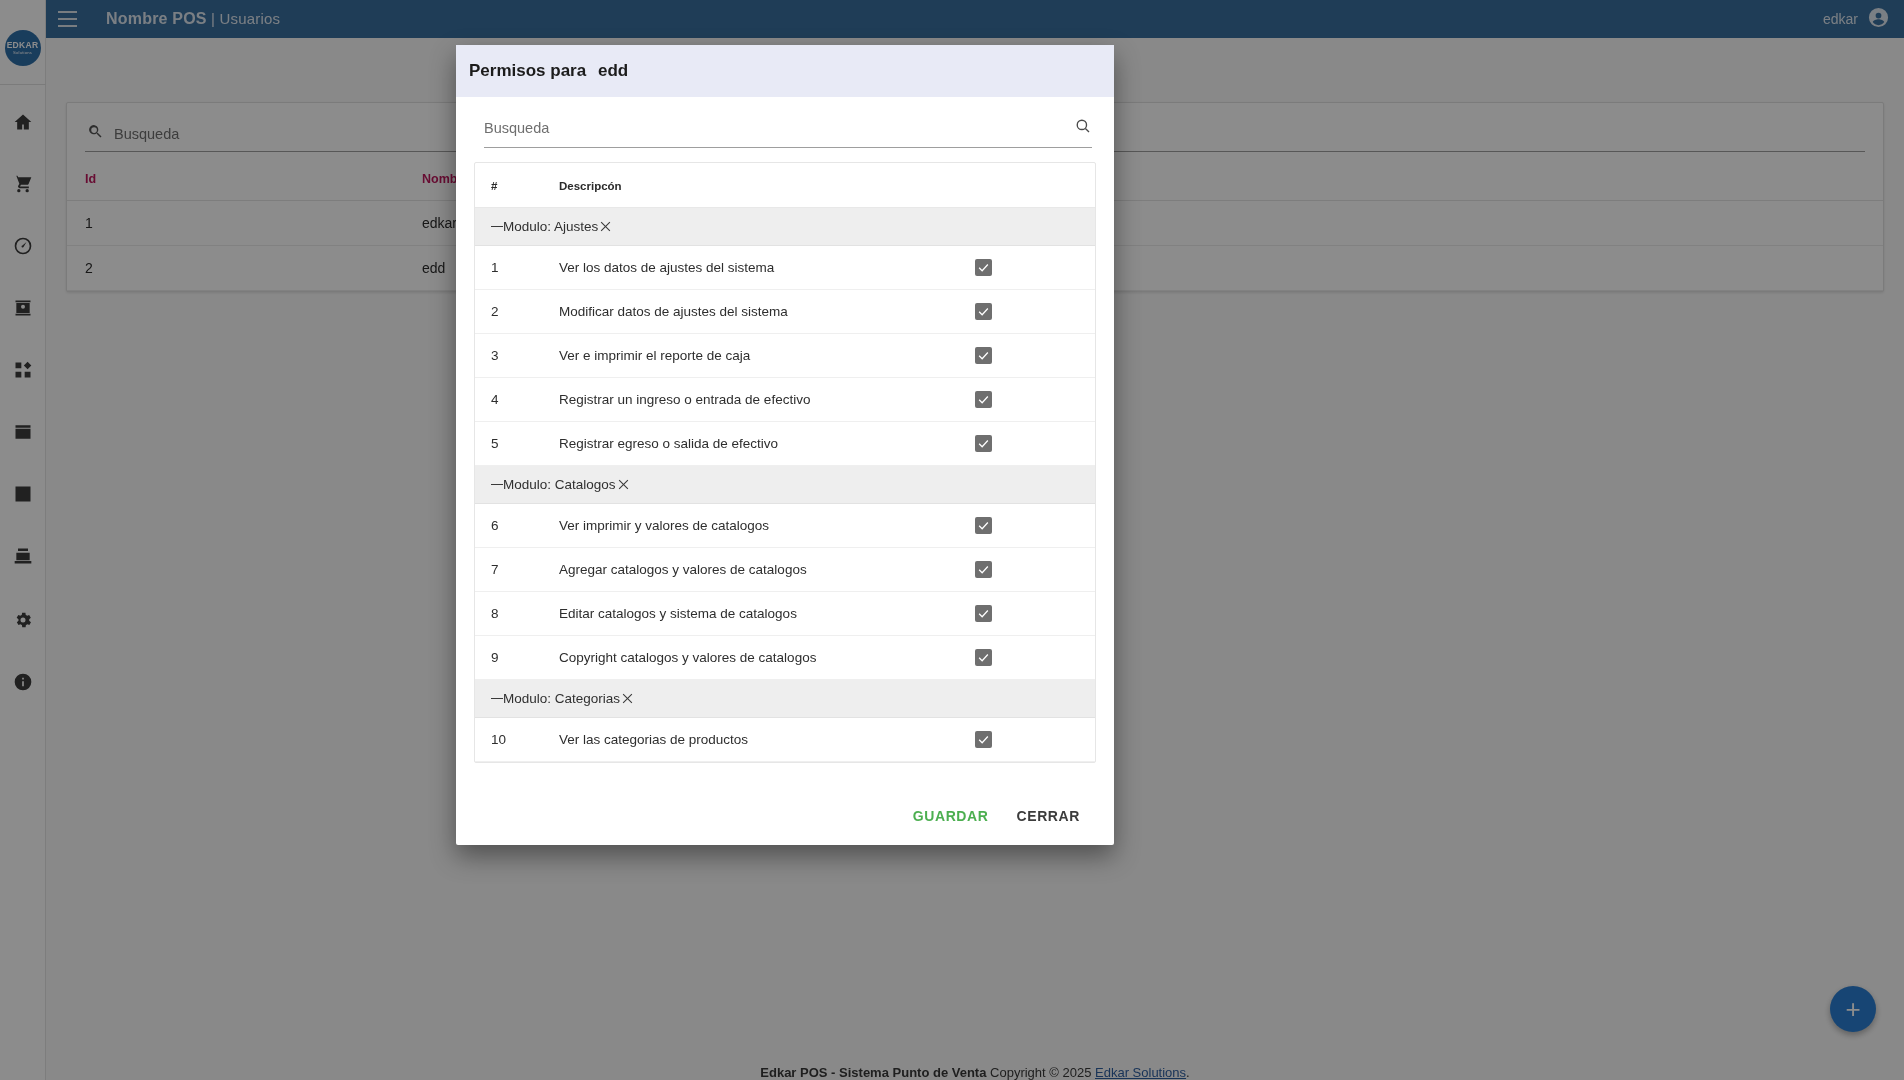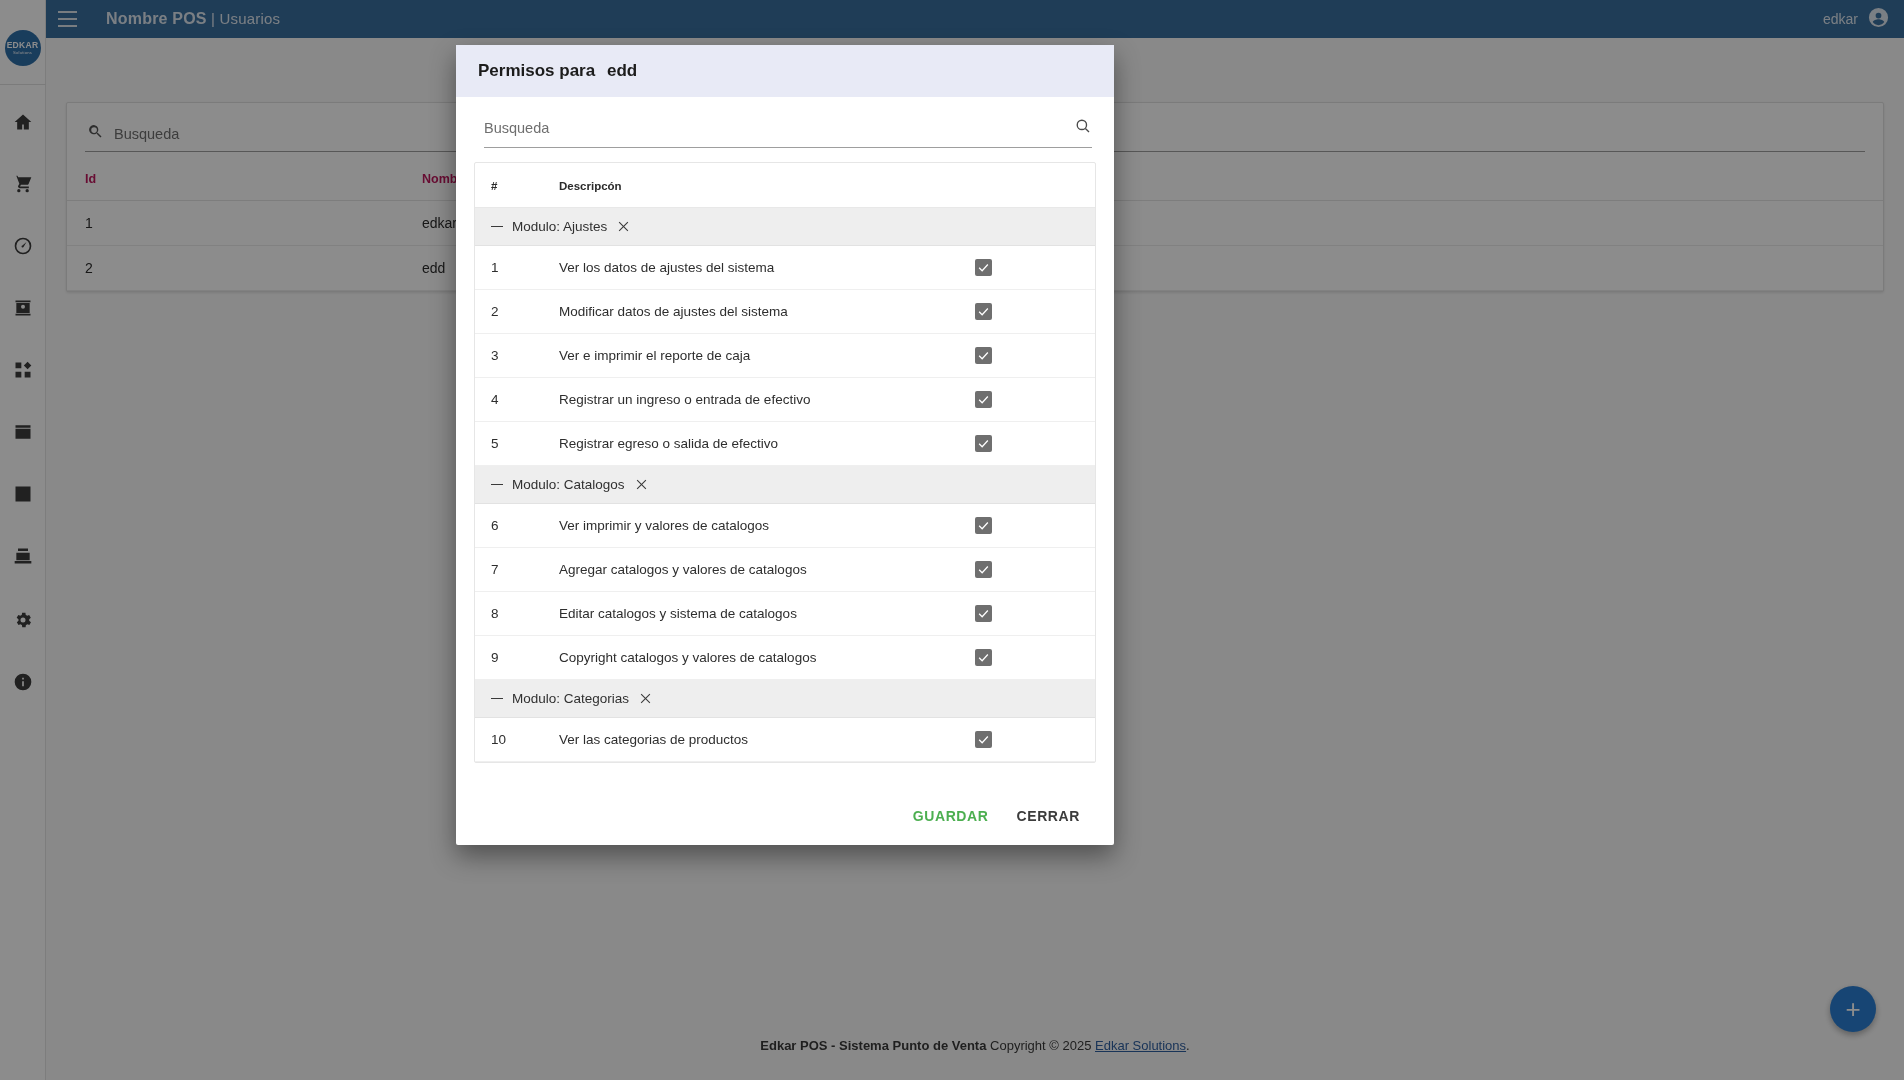--- a/index.html
+++ b/index.html
@@ -117,21 +117,21 @@
            border-right: 5px solid transparent; border-top: 5px solid #666; }
   .arrow { width: 26px; height: 26px; display:flex; align-items:center;
            justify-content:center; cursor: pointer; }
   .arrow svg { width: 15px; height: 15px; fill: none; stroke: #9a9a9a;
                stroke-width: 1.6; }
 
   
   #footer {
     position: absolute; left: 46px; bottom: 0;
     width: 1858px; height: 42px;
-    display: flex; align-items: flex-start; justify-content: center;
+    display: flex; align-items: flex-end; justify-content: center;
     font-size: 13px; color: #3a3a3a;
   }
   #footer a { color: #2f5fa0; }
 
   
   #fab {
     position: absolute; right: 28px; bottom: 48px;
     width: 46px; height: 46px; border-radius: 50%;
     background: #2a7fd4; color: #fff;
     display: flex; align-items: center; justify-content: center;
@@ -153,21 +153,21 @@
     width: 658px; height: 800px;
     background: #fff;
     box-shadow: 0 11px 26px rgba(0,0,0,.42);
     z-index: 20;
     display: flex; flex-direction: column;
     border-radius: 2px;
   }
   #modal-header {
     height: 52px; background: #e8eaf6;
     display: flex; align-items: center;
-    padding-left: 22px;
+    padding-left: 13px;
   }
   #modal-title { font-size: 17px; font-weight: bold; color: #1c1c1c; }
   #modal-title .who { margin-left: 7px; }
 
   #modal-body { flex: 1; padding: 0 18px; overflow: hidden; }
   .dlg-search {
     display: flex; align-items: center;
     margin: 20px 4px 0 10px;
     border-bottom: 1px solid #9e9e9e;
     padding-bottom: 8px;
@@ -189,21 +189,21 @@
   .col-num { width: 84px; padding-left: 16px !important; }
   .col-desc { }
   .col-chk { width: 120px; }
 
   tr.mod-row td {
     background: #eeeeee;
     padding: 11px 0 11px 16px;
     border-top: 1px solid #e8e8e8;
     border-bottom: 1px solid #e2e2e2;
   }
-  .mod-inner { display: flex; align-items: center; gap: 9px; font-size: 13.5px; color: #303030; }
+  .mod-inner { display: flex; align-items: center; font-size: 13.5px; color: #303030; }
   .dash { display:inline-block; width: 12px; height: 1.6px; background: #3a3a3a; }
   .xclose { width: 15px; height: 15px; cursor: pointer; }
   .xclose svg { width: 15px; height: 15px; stroke: #3a3a3a; stroke-width: 1.7; fill: none; }
 
   tr.perm-row td {
     font-size: 13.5px; color: #2e2e2e;
     padding: 13px 0; border-bottom: 1px solid #efefef;
   }
   tr.perm-row td.col-num { padding-left: 16px; }
   .chkwrap { display: flex; justify-content: flex-start; }

